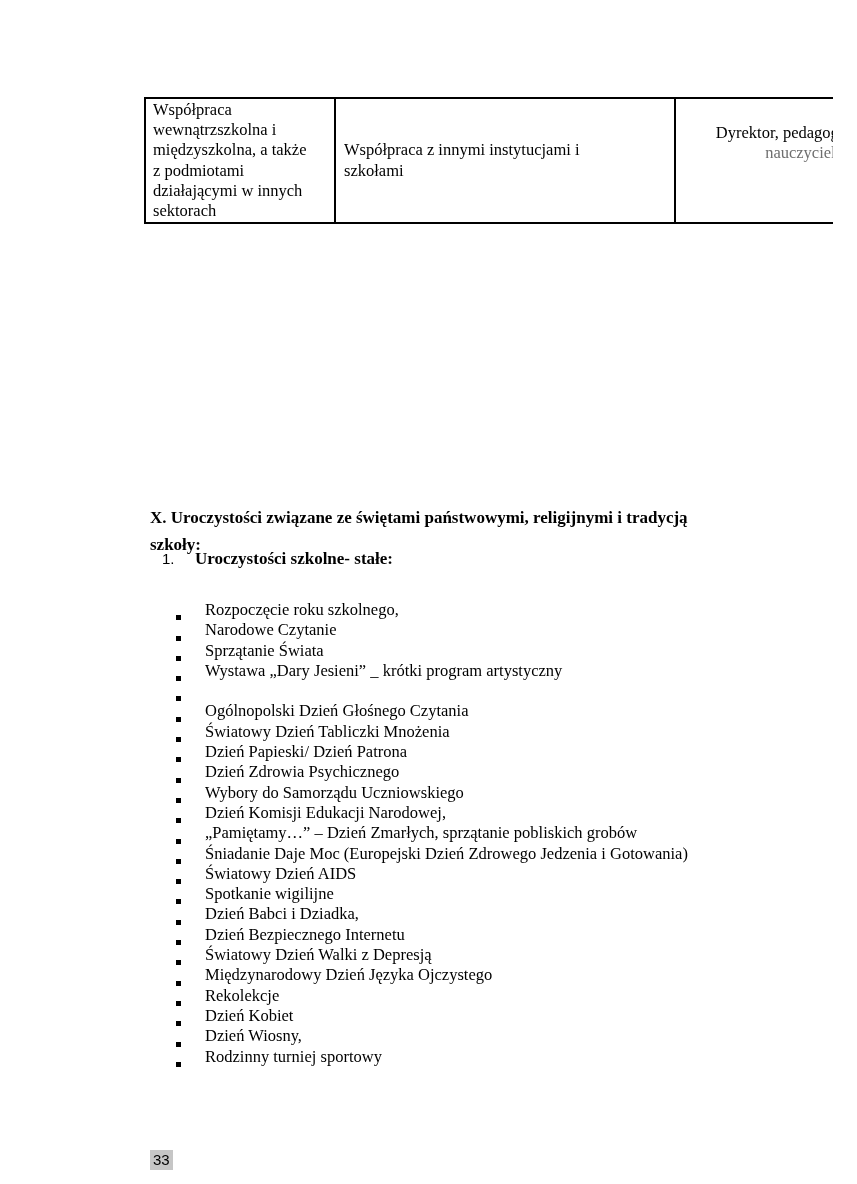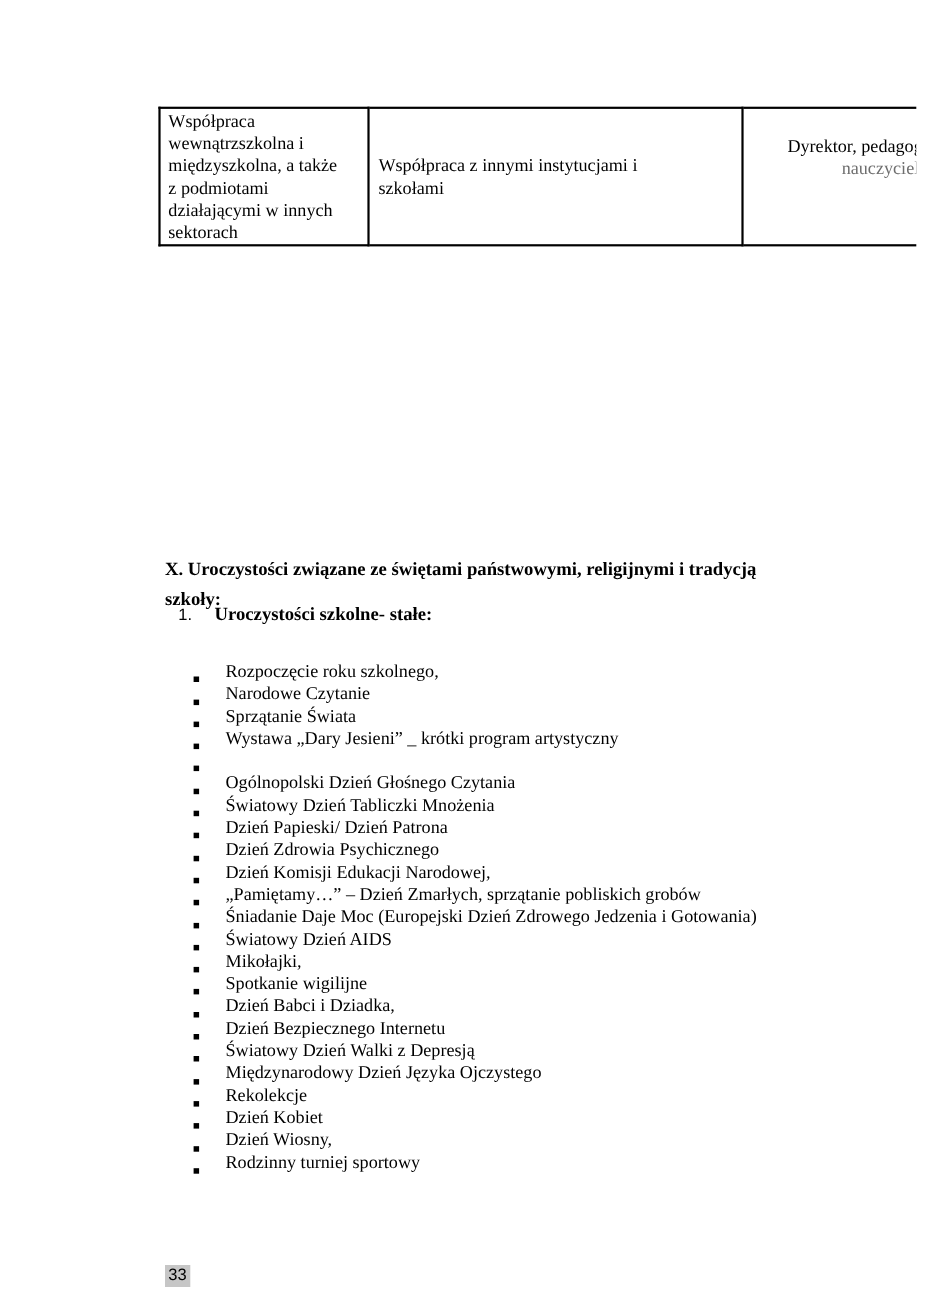--- a/index.html
+++ b/index.html
@@ -180,40 +180,40 @@
       <div class="event-item">
         <span class="sq"></span>
         <span>Dzień Papieski/ Dzień Patrona</span>
       </div>
       <div class="event-item">
         <span class="sq"></span>
         <span>Dzień Zdrowia Psychicznego</span>
       </div>
       <div class="event-item">
         <span class="sq"></span>
+        <span>Wybory do Samorządu Uczniowskiego</span>
+      </div>
+      <div class="event-item">
+        <span class="sq"></span>
         <span>Dzień Komisji Edukacji Narodowej,</span>
       </div>
       <div class="event-item">
         <span class="sq"></span>
         <span>„Pamiętamy…” – Dzień Zmarłych, sprzątanie pobliskich grobów</span>
       </div>
       <div class="event-item">
         <span class="sq"></span>
         <span>Śniadanie Daje Moc (Europejski Dzień Zdrowego Jedzenia i Gotowania)</span>
       </div>
       <div class="event-item">
         <span class="sq"></span>
         <span>Światowy Dzień AIDS</span>
       </div>
       <div class="event-item">
         <span class="sq"></span>
-        <span>Mikołajki,</span>
-      </div>
-      <div class="event-item">
-        <span class="sq"></span>
         <span>Spotkanie wigilijne</span>
       </div>
       <div class="event-item">
         <span class="sq"></span>
         <span>Dzień Babci i Dziadka,</span>
       </div>
       <div class="event-item">
         <span class="sq"></span>
         <span>Dzień Bezpiecznego Internetu</span>
       </div>

